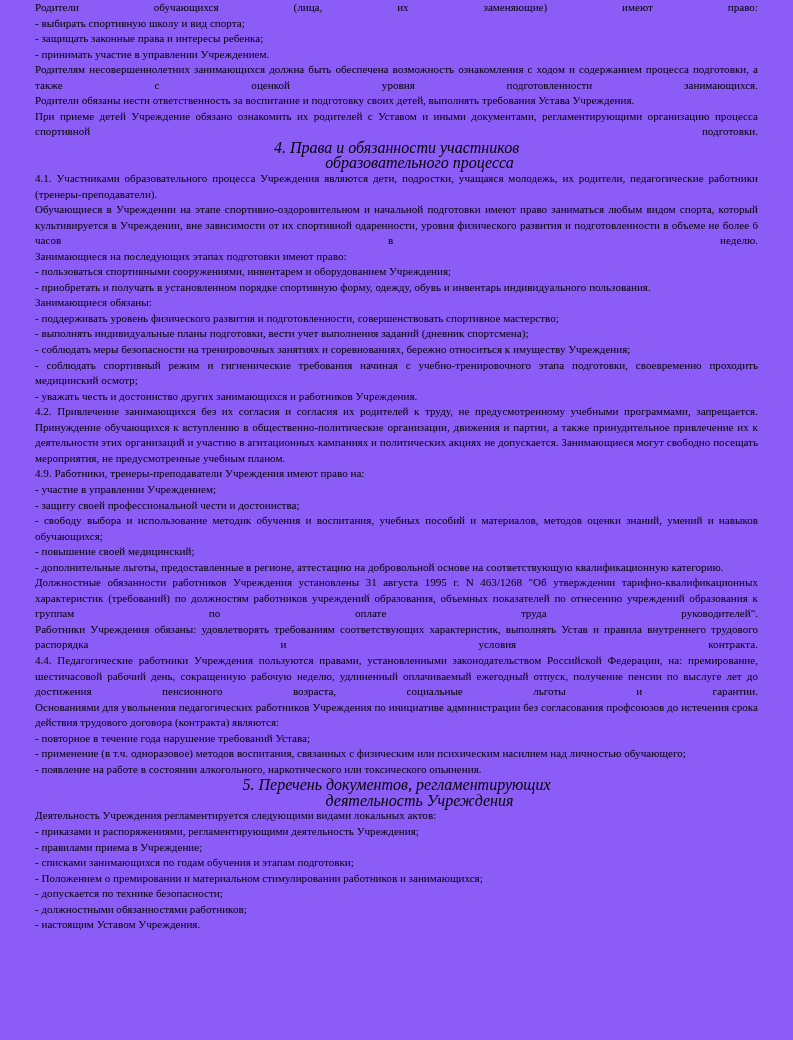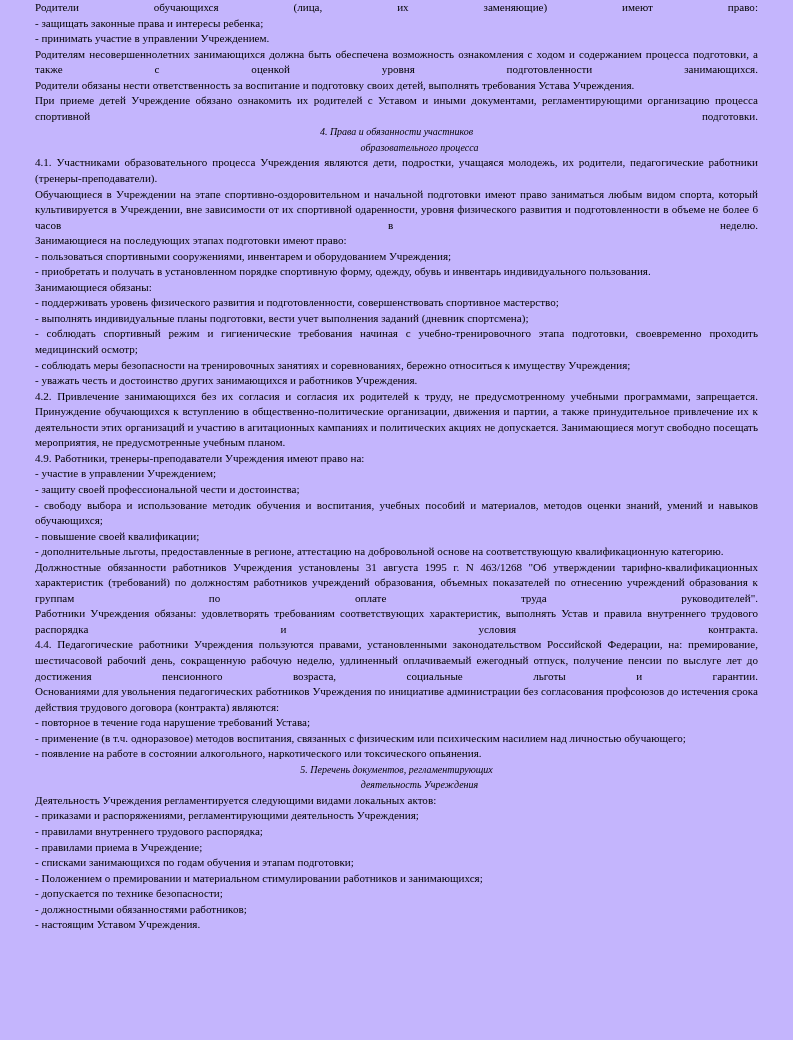--- a/index.html
+++ b/index.html
@@ -8,21 +8,21 @@
     background: #ffffff;
   }
   body {
     font-family: "Liberation Serif", "DejaVu Serif", serif;
     color: #000000;
   }
   #page {
     position: relative;
     width: 793px;
     height: 1040px;
-    background: #c4b5fd;
+    background: #8b5cf6;
     overflow: hidden;
     box-sizing: border-box;
     padding: 0px 35px 0px 35px;
   }
   .doc-body {
     width: 723px;
     font-size: 11.1px;
     line-height: 15.55px;
     text-align: justify;
     text-justify: inter-word;
@@ -41,80 +41,80 @@
   .heading-block {
     margin: 0;
     padding: 0;
     text-align: center;
   }
   .heading-line {
     margin: 0;
     padding: 0;
     text-align: center;
     font-style: italic;
-    font-size: 10px;
+    font-size: 16px;
     line-height: 15.55px;
   }
   .heading-line.indented {
     padding-left: 46px;
     text-align: center;
   }
 </style>
 </head>
 <body>
 
 <div id="page">
   <div class="doc-body">
 
     <p class="para last-justify">Родители обучающихся (лица, их заменяющие) имеют право:</p>
+    <p class="para">- выбирать спортивную школу и вид спорта;</p>
     <p class="para">- защищать законные права и интересы ребенка;</p>
     <p class="para">- принимать участие в управлении Учреждением.</p>
     <p class="para last-justify">Родителям несовершеннолетних занимающихся должна быть обеспечена возможность ознакомления с ходом и содержанием процесса подготовки, а также с оценкой уровня подготовленности занимающихся.</p>
     <p class="para">Родители обязаны нести ответственность за воспитание и подготовку своих детей, выполнять требования Устава Учреждения.</p>
     <p class="para last-justify">При приеме детей Учреждение обязано ознакомить их родителей с Уставом и иными документами, регламентирующими организацию процесса спортивной подготовки.</p>
 
     <div class="heading-block">
       <div class="heading-line">4. Права и обязанности участников</div>
       <div class="heading-line indented">образовательного процесса</div>
     </div>
 
     <p class="para">4.1. Участниками образовательного процесса Учреждения являются дети, подростки, учащаяся молодежь, их родители, педагогические работники (тренеры-преподаватели).</p>
     <p class="para last-justify">Обучающиеся в Учреждении на этапе спортивно-оздоровительном и начальной подготовки имеют право заниматься любым видом спорта, который культивируется в Учреждении, вне зависимости от их спортивной одаренности, уровня физического развития и подготовленности в объеме не более 6 часов в неделю.</p>
     <p class="para">Занимающиеся на последующих этапах подготовки имеют право:</p>
     <p class="para">- пользоваться спортивными сооружениями, инвентарем и оборудованием Учреждения;</p>
     <p class="para">- приобретать и получать в установленном порядке спортивную форму, одежду, обувь и инвентарь индивидуального пользования.</p>
     <p class="para">Занимающиеся обязаны:</p>
     <p class="para">- поддерживать уровень физического развития и подготовленности, совершенствовать спортивное мастерство;</p>
     <p class="para">- выполнять индивидуальные планы подготовки, вести учет выполнения заданий (дневник спортсмена);</p>
+    <p class="para">- соблюдать меры безопасности на тренировочных занятиях и соревнованиях, бережно относиться к имуществу Учреждения;</p>
     <p class="para">- соблюдать спортивный режим и гигиенические требования начиная с учебно-тренировочного этапа подготовки, своевременно проходить медицинский осмотр;</p>
-    <p class="para">- соблюдать меры безопасности на тренировочных занятиях и соревнованиях, бережно относиться к имуществу Учреждения;</p>
     <p class="para">- уважать честь и достоинство других занимающихся и работников Учреждения.</p>
     <p class="para">4.2. Привлечение занимающихся без их согласия и согласия их родителей к труду, не предусмотренному учебными программами, запрещается. Принуждение обучающихся к вступлению в общественно-политические организации, движения и партии, а также принудительное привлечение их к деятельности этих организаций и участию в агитационных кампаниях и политических акциях не допускается. Занимающиеся могут свободно посещать мероприятия, не предусмотренные учебным планом.</p>
     <p class="para">4.9. Работники, тренеры-преподаватели Учреждения имеют право на:</p>
     <p class="para">- участие в управлении Учреждением;</p>
     <p class="para">- защиту своей профессиональной чести и достоинства;</p>
     <p class="para last-justify">- свободу выбора и использование методик обучения и воспитания, учебных пособий и материалов, методов оценки знаний, умений и навыков обучающихся;</p>
-    <p class="para">- повышение своей квалификации;</p>
+    <p class="para">- повышение своей медицинский;</p>
     <p class="para">- дополнительные льготы, предоставленные в регионе, аттестацию на добровольной основе на соответствующую квалификационную категорию.</p>
     <p class="para last-justify">Должностные обязанности работников Учреждения установлены 31 августа 1995 г. N 463/1268 "Об утверждении тарифно-квалификационных характеристик (требований) по должностям работников учреждений образования, объемных показателей по отнесению учреждений образования к группам по оплате труда руководителей".</p>
     <p class="para last-justify">Работники Учреждения обязаны: удовлетворять требованиям соответствующих характеристик, выполнять Устав и правила внутреннего трудового распорядка и условия контракта.</p>
     <p class="para last-justify">4.4. Педагогические работники Учреждения пользуются правами, установленными законодательством Российской Федерации, на: премирование, шестичасовой рабочий день, сокращенную рабочую неделю, удлиненный оплачиваемый ежегодный отпуск, получение пенсии по выслуге лет до достижения пенсионного возраста, социальные льготы и гарантии.</p>
     <p class="para">Основаниями для увольнения педагогических работников Учреждения по инициативе администрации без согласования профсоюзов до истечения срока действия трудового договора (контракта) являются:</p>
     <p class="para">- повторное в течение года нарушение требований Устава;</p>
     <p class="para">- применение (в т.ч. одноразовое) методов воспитания, связанных с физическим или психическим насилием над личностью обучающего;</p>
     <p class="para">- появление на работе в состоянии алкогольного, наркотического или токсического опьянения.</p>
 
     <div class="heading-block">
       <div class="heading-line">5. Перечень документов, регламентирующих</div>
       <div class="heading-line indented">деятельность Учреждения</div>
     </div>
 
     <p class="para">Деятельность Учреждения регламентируется следующими видами локальных актов:</p>
     <p class="para">- приказами и распоряжениями, регламентирующими деятельность Учреждения;</p>
-    <p class="para">- правилами внутреннего трудового распорядка;</p>
     <p class="para">- правилами приема в Учреждение;</p>
     <p class="para">- списками занимающихся по годам обучения и этапам подготовки;</p>
     <p class="para">- Положением о премировании и материальном стимулировании работников и занимающихся;</p>
     <p class="para">- допускается по технике безопасности;</p>
     <p class="para">- должностными обязанностями работников;</p>
     <p class="para">- настоящим Уставом Учреждения.</p>
 
   </div>
 </div>
 

